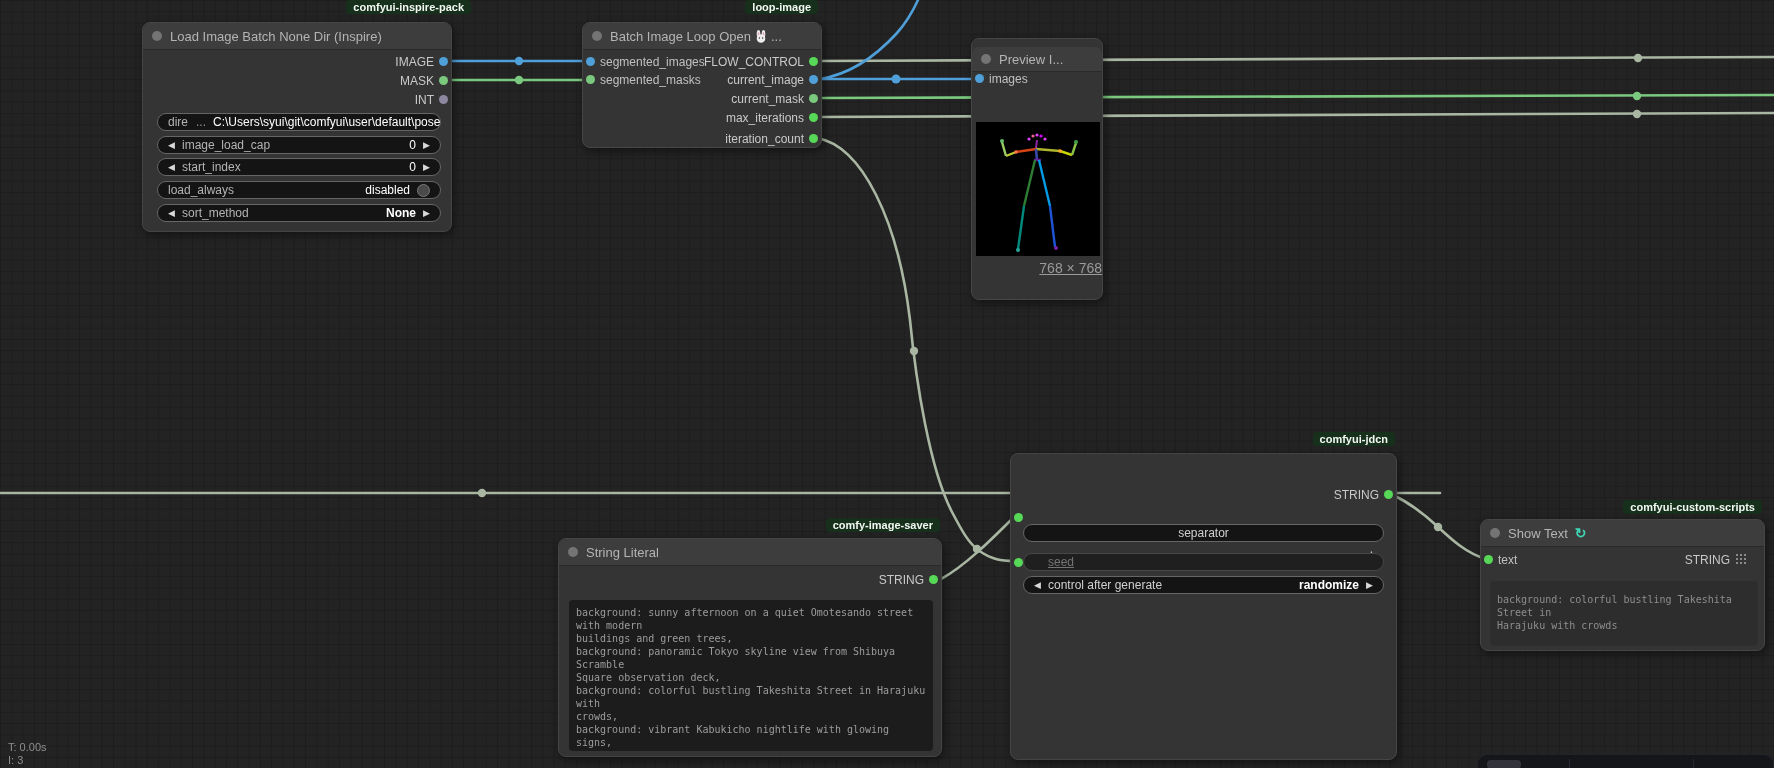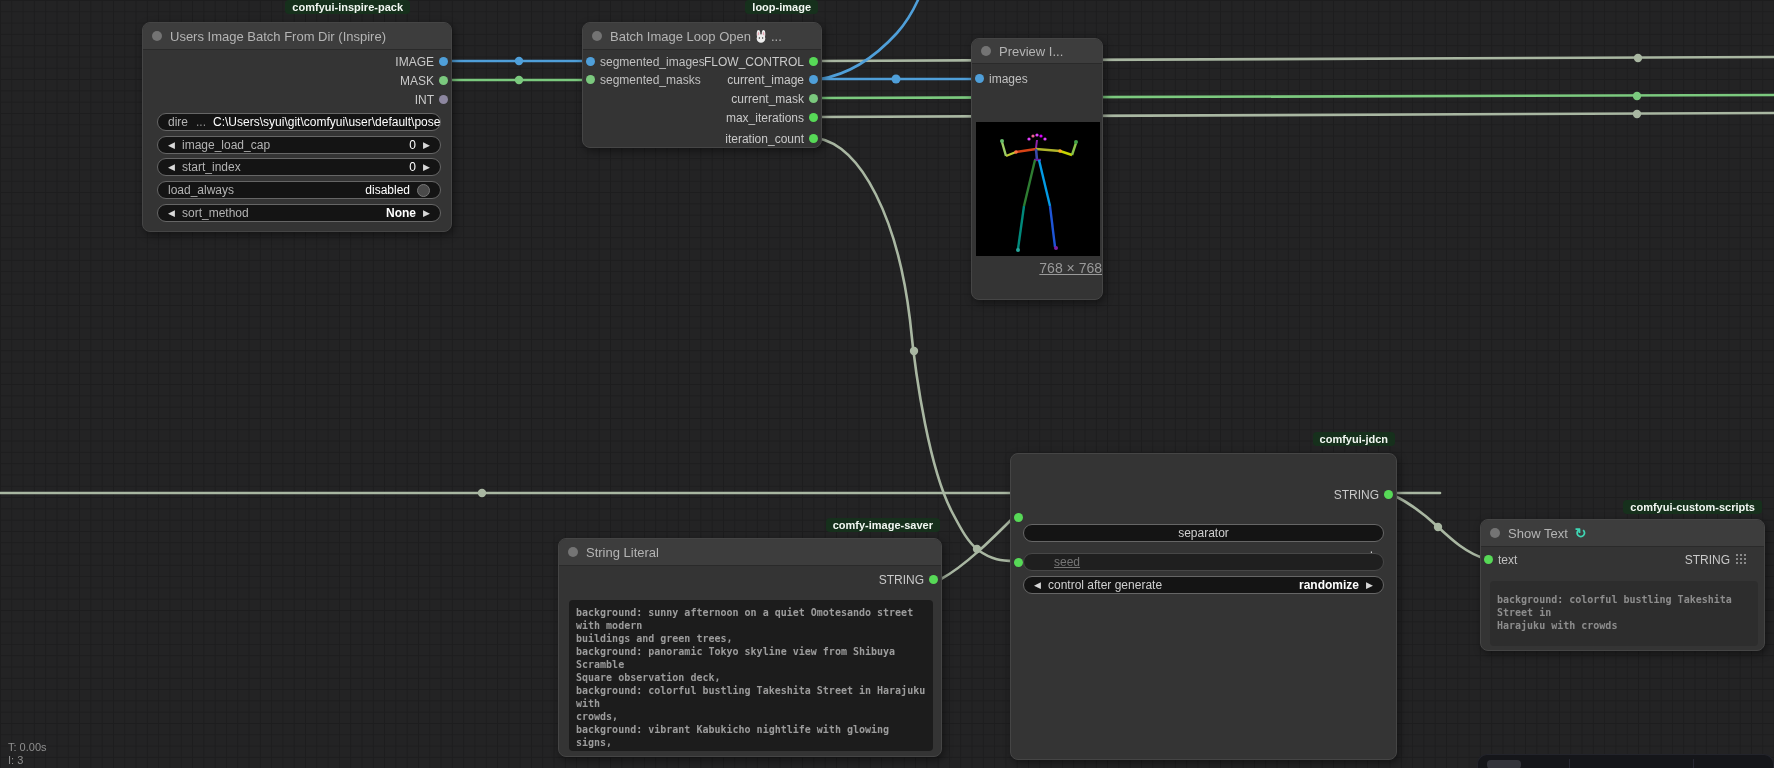--- a/index.html
+++ b/index.html
@@ -63,21 +63,21 @@
   .dim{color:#909090;}
   .badge{
     position:absolute;z-index:4;height:14px;line-height:14px;
     background:#16301c;color:#f2f7f2;font-size:11px;font-weight:bold;
     padding:0 7px;border-radius:4px;white-space:nowrap;
   }
   .textbox{
     position:absolute;background:#1c1c1c;border-radius:4px;
     font-family:"DejaVu Sans Mono",monospace;font-size:10px;line-height:13px;
     color:#9c9c9c;padding:6px 7px;box-sizing:border-box;
-    white-space:pre-wrap;overflow:hidden;font-weight:bold;
+    white-space:pre-wrap;overflow:hidden;
   }
   .textbox.light{background:#2d2d2d;color:#8d8d8d;}
   .img-frame{position:absolute;background:#000;}
   .res-label{position:absolute;left:0;right:0;text-align:right;font-size:14px;color:#9a9a9a;text-decoration:underline;}
   .status{position:absolute;z-index:2;font-size:11px;color:#8f8f8f;line-height:13px;}
   .partial-node{
     position:absolute;z-index:2;background:#15161a;border:1px solid #23242b;
     border-bottom:none;border-radius:10px 10px 0 0;box-sizing:border-box;
   }
   .partial-pill{position:absolute;background:#33343b;border-radius:4px;}
@@ -117,30 +117,30 @@
 
     <path class="w-flow" d="M941,579 C965,566 992,539 1014,517"></path>
 
     <path class="w-flow" d="M0,493 H1440"></path>
     <circle class="wdot-flow" cx="482" cy="493" r="4.2"></circle>
 
     <path class="w-flow" d="M1393,495 C1412,504 1424,514 1437,526 C1452,540 1466,553 1486,559"></path>
     <circle class="wdot-flow" cx="1438" cy="527" r="4.2"></circle>
   </svg>
 
-  <div class="badge" style="top:0;right:1364px;margin-left:21px;">comfyui-inspire-pack</div>
+  <div class="badge" style="top:0;right:1303px;margin-left:21px;">comfyui-inspire-pack</div>
   <div class="badge" style="top:0;right:956px;">loop-image</div>
   <div class="badge" style="top:432px;right:379px;">comfyui-jdcn</div>
   <div class="badge" style="top:518px;right:834px;">comfy-image-saver</div>
   <div class="badge" style="top:500px;right:12px;">comfyui-custom-scripts</div>
 
   <div class="node" style="left:142px;top:22px;width:310px;height:210px;">
     <div class="node-title">
       <span class="title-dot"></span>
-      <span>Users Image Batch From Dir (Inspire)</span>
+      <span>Load Image Batch None Dir (Inspire)</span>
     </div>
     <div class="row" style="top:31px;">
         <span class="lab-r">IMAGE</span>
         <span class="socket out s-image" style="top:3px;"></span>
       </div>
     <div class="row" style="top:50px;">
         <span class="lab-r">MASK</span>
         <span class="socket out s-mask" style="top:3px;"></span>
       </div>
     <div class="row" style="top:69px;">
@@ -213,21 +213,21 @@
       <span class="lab-r">max_iterations</span>
       <span class="socket out s-flow" style="top:3px;"></span>
     </div>
     <div class="row" style="top:108px;">
       <span class="lab-r">iteration_count</span>
       <span class="socket out s-flow" style="top:3px;"></span>
     </div>
   </div>
 
   <div class="node" style="left:971px;top:38px;width:132px;height:262px;">
-    <div class="node-title" style="height:24px;">
+    <div class="node-title" style="height:24px;margin-top:8px;">
       <span class="title-dot"></span>
       <span>Preview I...</span>
     </div>
     <div class="row" style="top:32px;">
       <span class="socket in s-image" style="top:3px;"></span>
       <span class="lab-l">images</span>
     </div>
     <div class="img-frame" style="left:4px;top:83px;width:124px;height:134px;">
       <svg width="124" height="134">
         <circle cx="53" cy="17" r="1.6" fill="#e040fb"></circle>
@@ -264,21 +264,21 @@
       <span class="lab-r">STRING</span>
       <span class="socket out s-string" style="top:3px;"></span>
     </div>
     <span class="socket in s-string" style="top:59px;"></span>
     <div class="widget" style="left:12px;top:70px;width:361px;flex-direction:column;">
       <span class="wlabel" style="color:#d0d0d0;">separator</span>
       <span class="wvalue" style="color:#cfcfcf;">,</span>
     </div>
     <span class="socket in s-string" style="top:104px;"></span>
     <div class="widget ghost" style="left:12px;top:99px;width:361px;">
-      <span class="wlabel" style="margin-left:20px;text-decoration:underline;">seed</span>
+      <span class="wlabel" style="margin-left:14px;text-decoration:underline;">seed</span>
     </div>
     <div class="widget" style="left:12px;top:122px;width:361px;">
       <span class="arrow">◀</span>
       <span class="wlabel" style="color:#d0d0d0;">control after generate</span>
       <span class="wvalue bold">randomize</span>
       <span class="arrow r">▶</span>
     </div>
   </div>
 
   <div class="node" style="left:558px;top:538px;width:384px;height:219px;">

